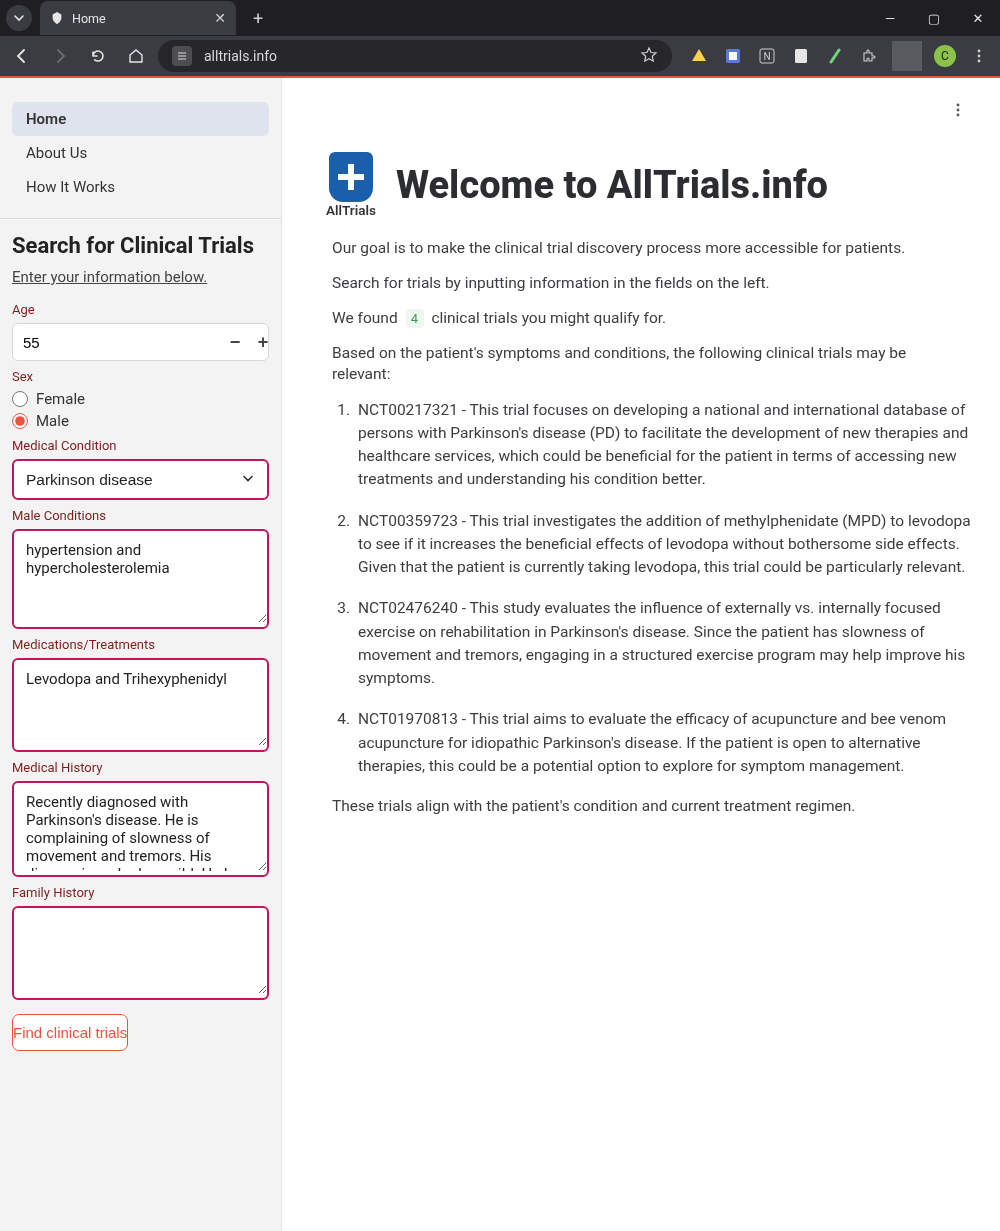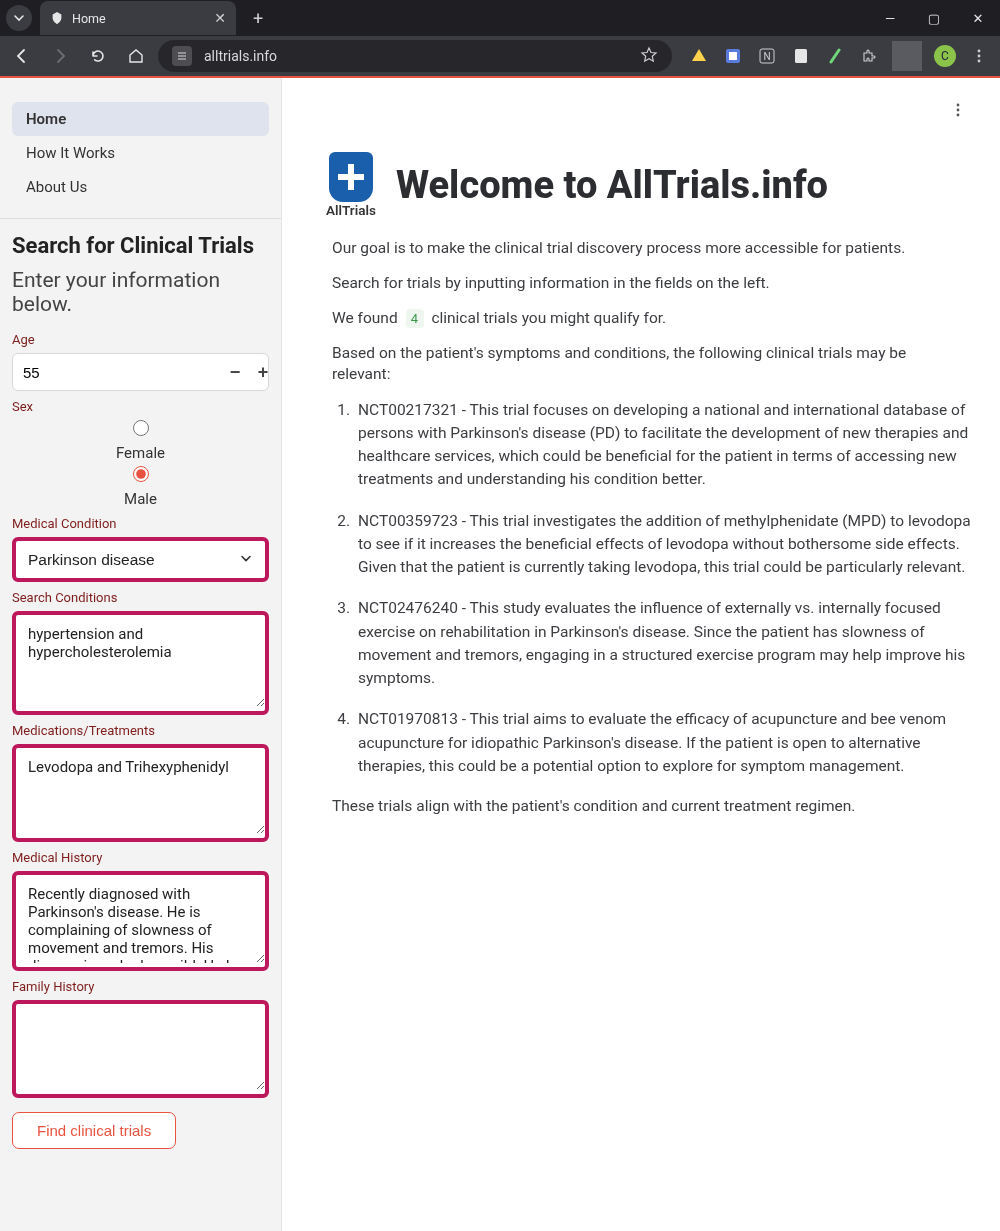--- a/index.html
+++ b/index.html
@@ -124,42 +124,42 @@
   }
   .nav-item.active {
     background: #dfe3ee;
     font-weight: 600;
   }
   .nav-sep { border:none; border-top:1px solid #ddd; margin: 6px -12px 14px -12px; }
 
   .search-heading {
     font-size: 22px; font-weight: 700; color:#222; margin: 4px 0 10px 0;
   }
-  .search-sub { font-size: 21px; color:#444; margin-bottom: 16px; }
+  .search-sub { font-size: 15px; color:#444; margin-bottom: 16px; text-decoration: underline; }
 
   .field-label { font-size: 13px; color:#7f1d1d; margin: 8px 0 6px 0; display:block; }
 
   .num-field {
     background:#fff; border:1px solid #d8d8d8; border-radius:6px;
     height: 38px; display:flex; align-items:center; padding:0 4px 0 10px;
   }
   .num-field input {
     border:none; outline:none; flex:1; font-size:15px; background:transparent;
   }
   .num-btns { display:flex; gap:2px; }
   .num-btns button {
     width:26px;height:26px;border:none;background:transparent;cursor:pointer;
     font-size:18px; font-weight:700; color:#444;
   }
 
-  .radio-row { display:flex; align-items:center; gap:8px; margin: 4px 0; font-size:15px; color:#333;flex-direction:column;}
+  .radio-row { display:flex; align-items:center; gap:8px; margin: 4px 0; font-size:15px; color:#333;}
   .radio-row input[type=radio]{ width:16px;height:16px; accent-color:#e9523f; }
 
   .select-wrap, .textarea-wrap {
-    background:#fff; border:4px solid #be185d; border-radius:6px;
+    background:#fff; border:2px solid #be185d; border-radius:6px;
     padding: 0;
   }
   .select-wrap { position:relative; }
   .select-wrap select {
     width:100%; border:none; outline:none; background:transparent;
     font-size:15.5px; padding:10px 30px 10px 12px; appearance:none; color:#222;
   }
   .select-caret { position:absolute; right:12px; top:50%; transform:translateY(-50%); pointer-events:none; color:#444; }
 
   textarea {
@@ -168,21 +168,21 @@
     background:transparent; border-radius:6px;
   }
   .ta-md { height: 92px; }
   .ta-sm { height: 86px; }
   .ta-hist { height: 88px; overflow-y:auto; }
 
   .find-btn {
     margin-top:14px;
     border:1.2px solid #e9523f;
     background:#fff; color:#e9523f;
-    padding: 9px 24px; border-radius:7px; font-size:15px; cursor:pointer;
+    padding: 9px 0; border-radius:7px; font-size:15px; cursor:pointer;
   }
 
   
   .content { flex:1; position:relative; padding: 18px 28px 30px 44px; color:#333; }
   .kebab {
     position:absolute; top:18px; right:28px; cursor:pointer; color:#555;
     width:28px;height:28px;display:flex;align-items:center;justify-content:center;
   }
 
   .hero { display:flex; align-items:center; gap:20px; margin: 56px 0 20px 0; }
@@ -325,22 +325,22 @@
     </div>
   </div>
 </div>
 
 <div class="page">
 
   <aside class="sidebar">
     <div class="sidebar-inner">
       <div class="nav-list">
         <div class="nav-item active"><span>Home</span></div>
+        <div class="nav-item"><span>About Us</span></div>
         <div class="nav-item"><span>How It Works</span></div>
-        <div class="nav-item"><span>About Us</span></div>
       </div>
       <hr class="nav-sep">
 
       <div class="search-heading">Search for Clinical Trials</div>
       <div class="search-sub">Enter your information below.</div>
 
       <label class="field-label">Age</label>
       <div class="num-field">
         <input type="text" value="55" style="">
         <div class="num-btns">
@@ -364,21 +364,21 @@
         <select>
           <option>Parkinson disease</option>
         </select>
         <span class="select-caret">
           <svg width="14" height="14" viewBox="0 0 14 14">
               <path d="M3 5l4 4 4-4" stroke="#333" stroke-width="1.6" fill="none" stroke-linecap="round"></path>
             </svg>
         </span>
       </div>
 
-      <label class="field-label">Search Conditions</label>
+      <label class="field-label">Male Conditions</label>
       <div class="textarea-wrap"><textarea class="ta-md" style="">hypertension and hypercholesterolemia</textarea></div>
 
       <label class="field-label">Medications/Treatments</label>
       <div class="textarea-wrap"><textarea class="ta-sm" style="">Levodopa and Trihexyphenidyl</textarea></div>
 
       <label class="field-label">Medical History</label>
       <div class="textarea-wrap"><textarea class="ta-hist" style="">Recently diagnosed with Parkinson's disease. He is complaining of slowness of movement and tremors. His disease is ranked as mild. He has</textarea></div>
 
       <label class="field-label">Family History</label>
       <div class="textarea-wrap"><textarea class="ta-sm" style=""></textarea></div>

